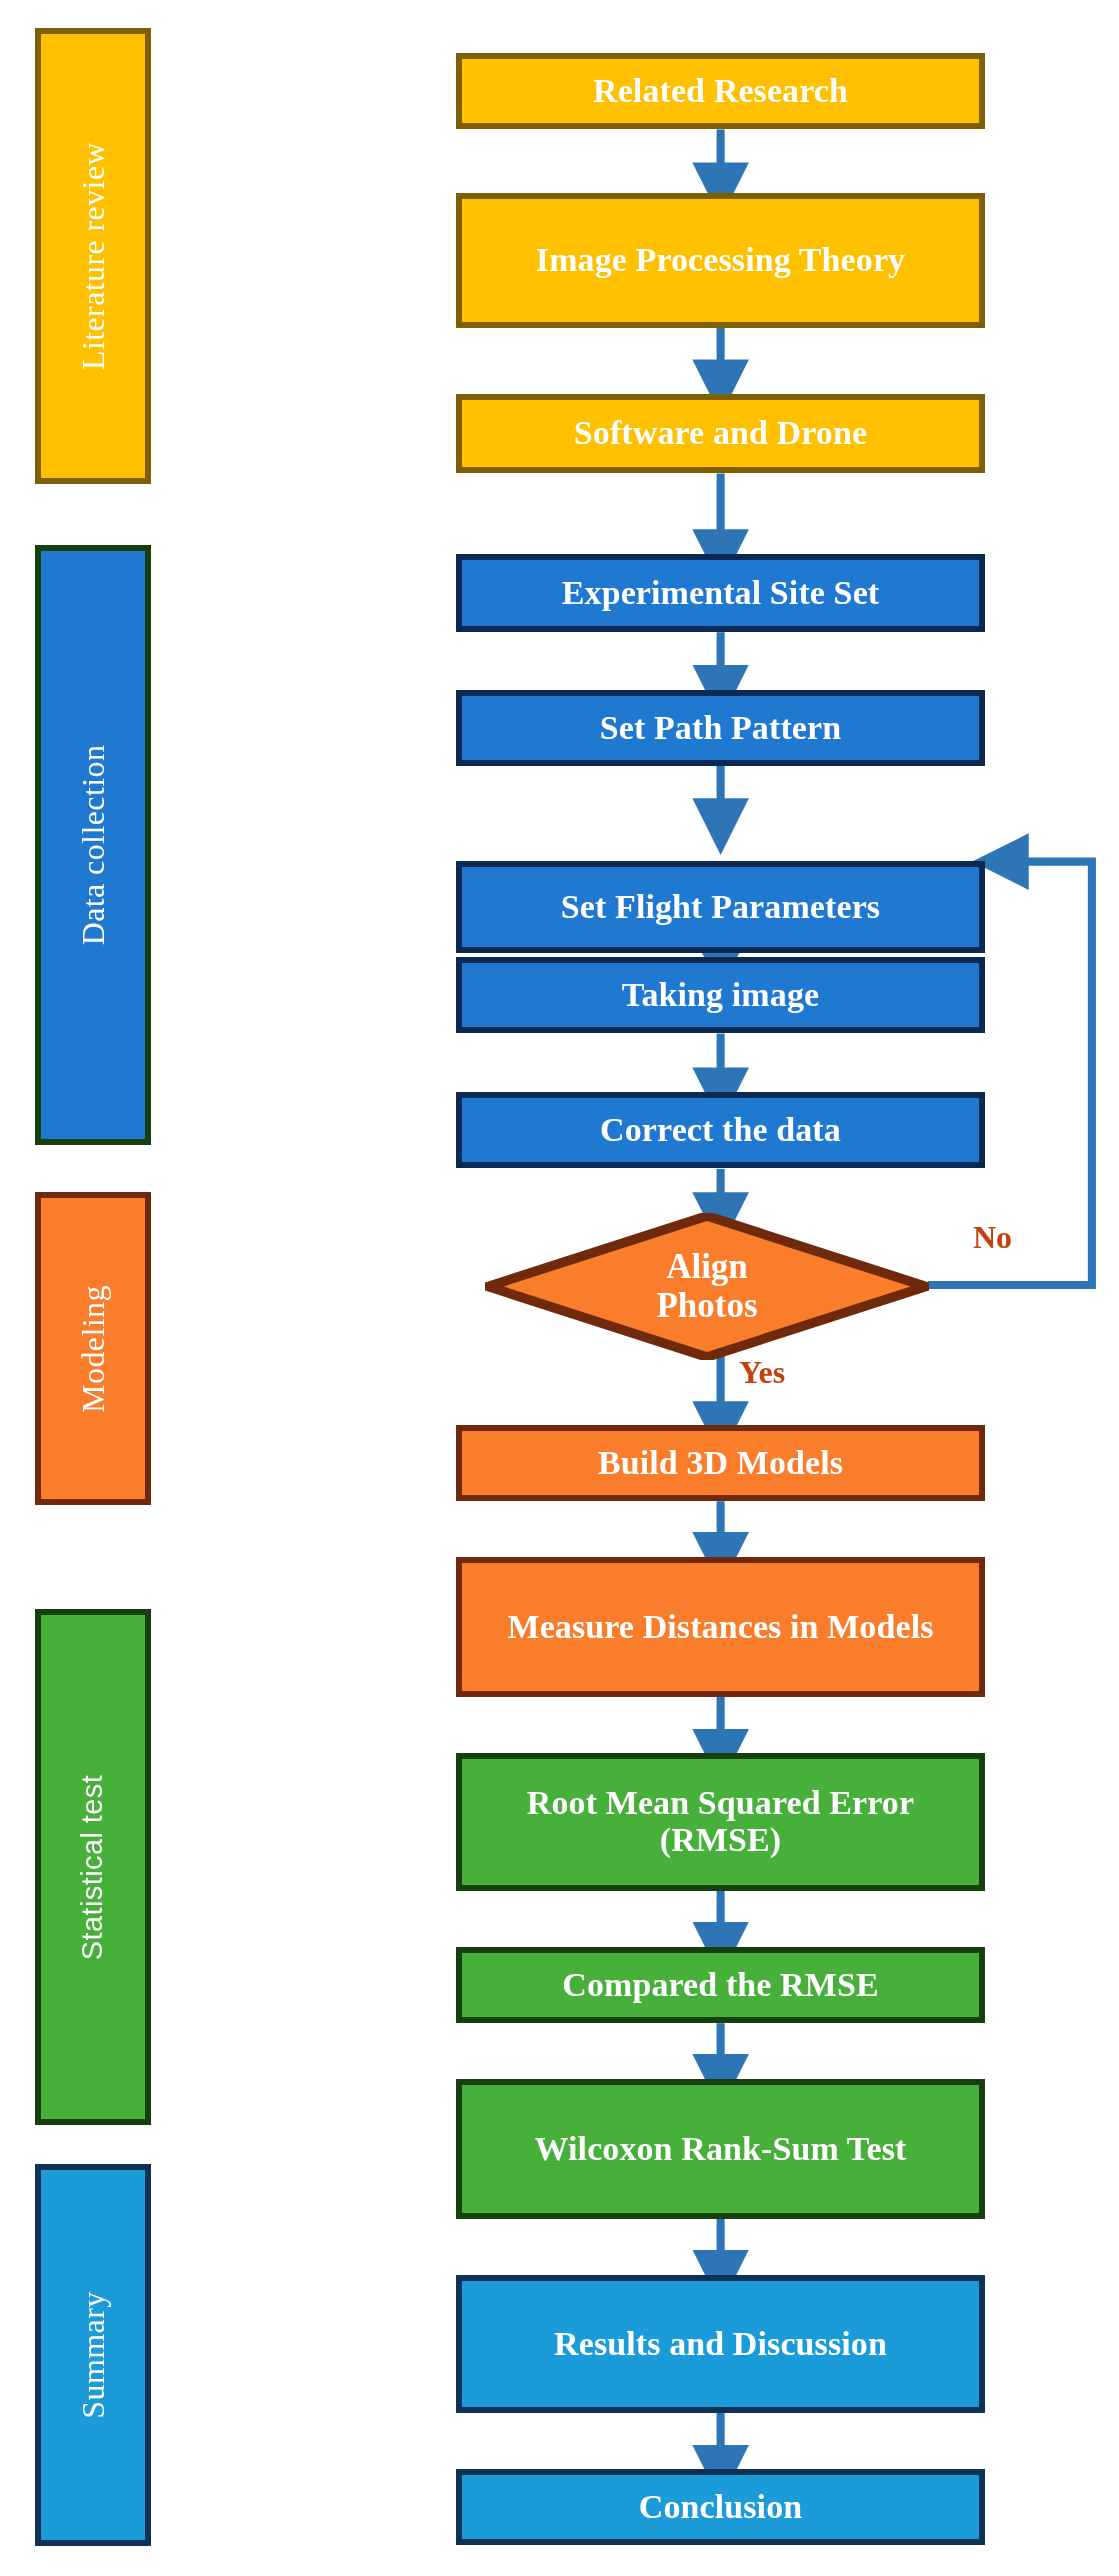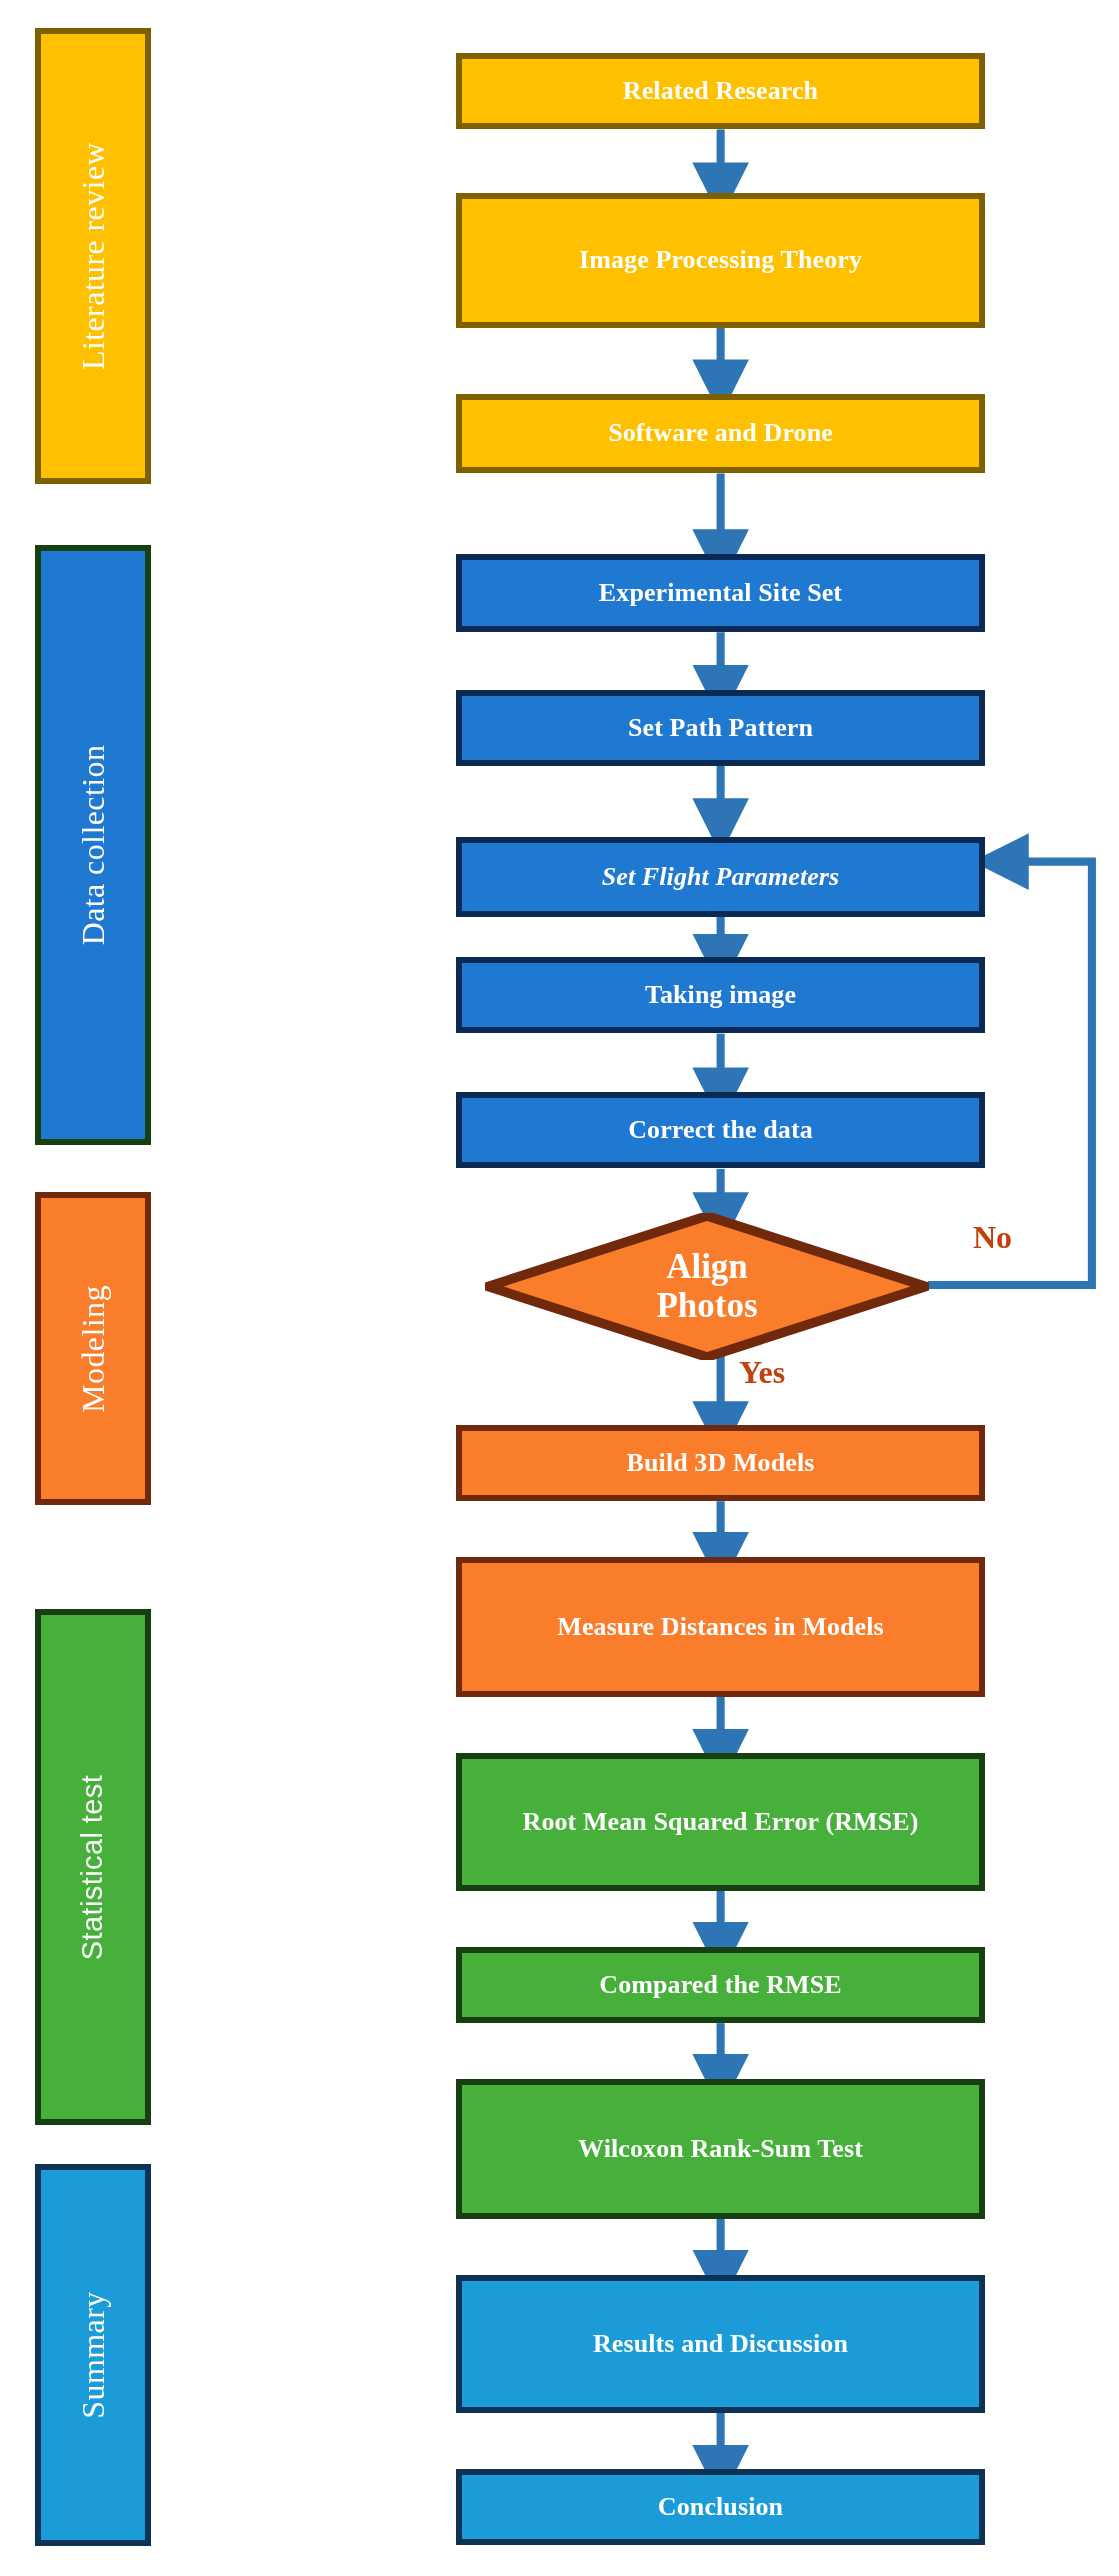--- a/index.html
+++ b/index.html
@@ -23,21 +23,21 @@
   .stage.s-lit  {background:#FFC000;border:6.6px solid #7F6000;}
   .stage.s-data {background:#2079D0;border:6.6px solid #16400F;}
   .stage.s-model{background:#FA7D2C;border:6.6px solid #70290B;}
   .stage.s-stat {background:#46B03A;border:6.6px solid #16400F;}
   .stage.s-sum  {background:#1B9CD8;border:6.6px solid #0C3255;}
   .stage.s-stat .lbl{font-family:"Liberation Sans","DejaVu Sans",sans-serif;font-size:29px;}
 
   
   .node{position:absolute;left:456px;width:529px;box-sizing:border-box;
         display:flex;align-items:center;justify-content:center;text-align:center;
-        color:#ffffff;font-weight:700;font-size:26px;line-height:1.08;
+        color:#ffffff;font-weight:700;font-size:34px;line-height:1.08;
         letter-spacing:0.1px;}
   .node.n-yellow{background:#FFC000;border:6.6px solid #7F6000;}
   .node.n-blue  {background:#2079D0;border:6.6px solid #0B2A53;}
   .node.n-orange{background:#FA7D2C;border:6.6px solid #70290B;}
   .node.n-green {background:#46B03A;border:6.6px solid #16400F;}
   .node.n-lblue {background:#1B9CD8;border:6.6px solid #0C3255;}
   .node .t{padding:0 5.9px;}
 
   
   .diamond{position:absolute;}
@@ -117,21 +117,21 @@
   </div>
 
   <div class="node n-blue" style="top:554px;height:78px;">
     <span class="t">Experimental Site Set</span>
   </div>
 
   <div class="node n-blue" style="top:690px;height:76px;">
     <span class="t">Set Path Pattern</span>
   </div>
 
-  <div class="node n-blue" style="top:837px;height:80px;font-style:italic;">
+  <div class="node n-blue" style="top:861px;height:92px;">
     <span class="t">Set Flight Parameters</span>
   </div>
 
   <div class="node n-blue" style="top:957px;height:76px;">
     <span class="t">Taking image</span>
   </div>
 
   <div class="node n-blue" style="top:1092px;height:76px;">
     <span class="t">Correct the data</span>
   </div>

